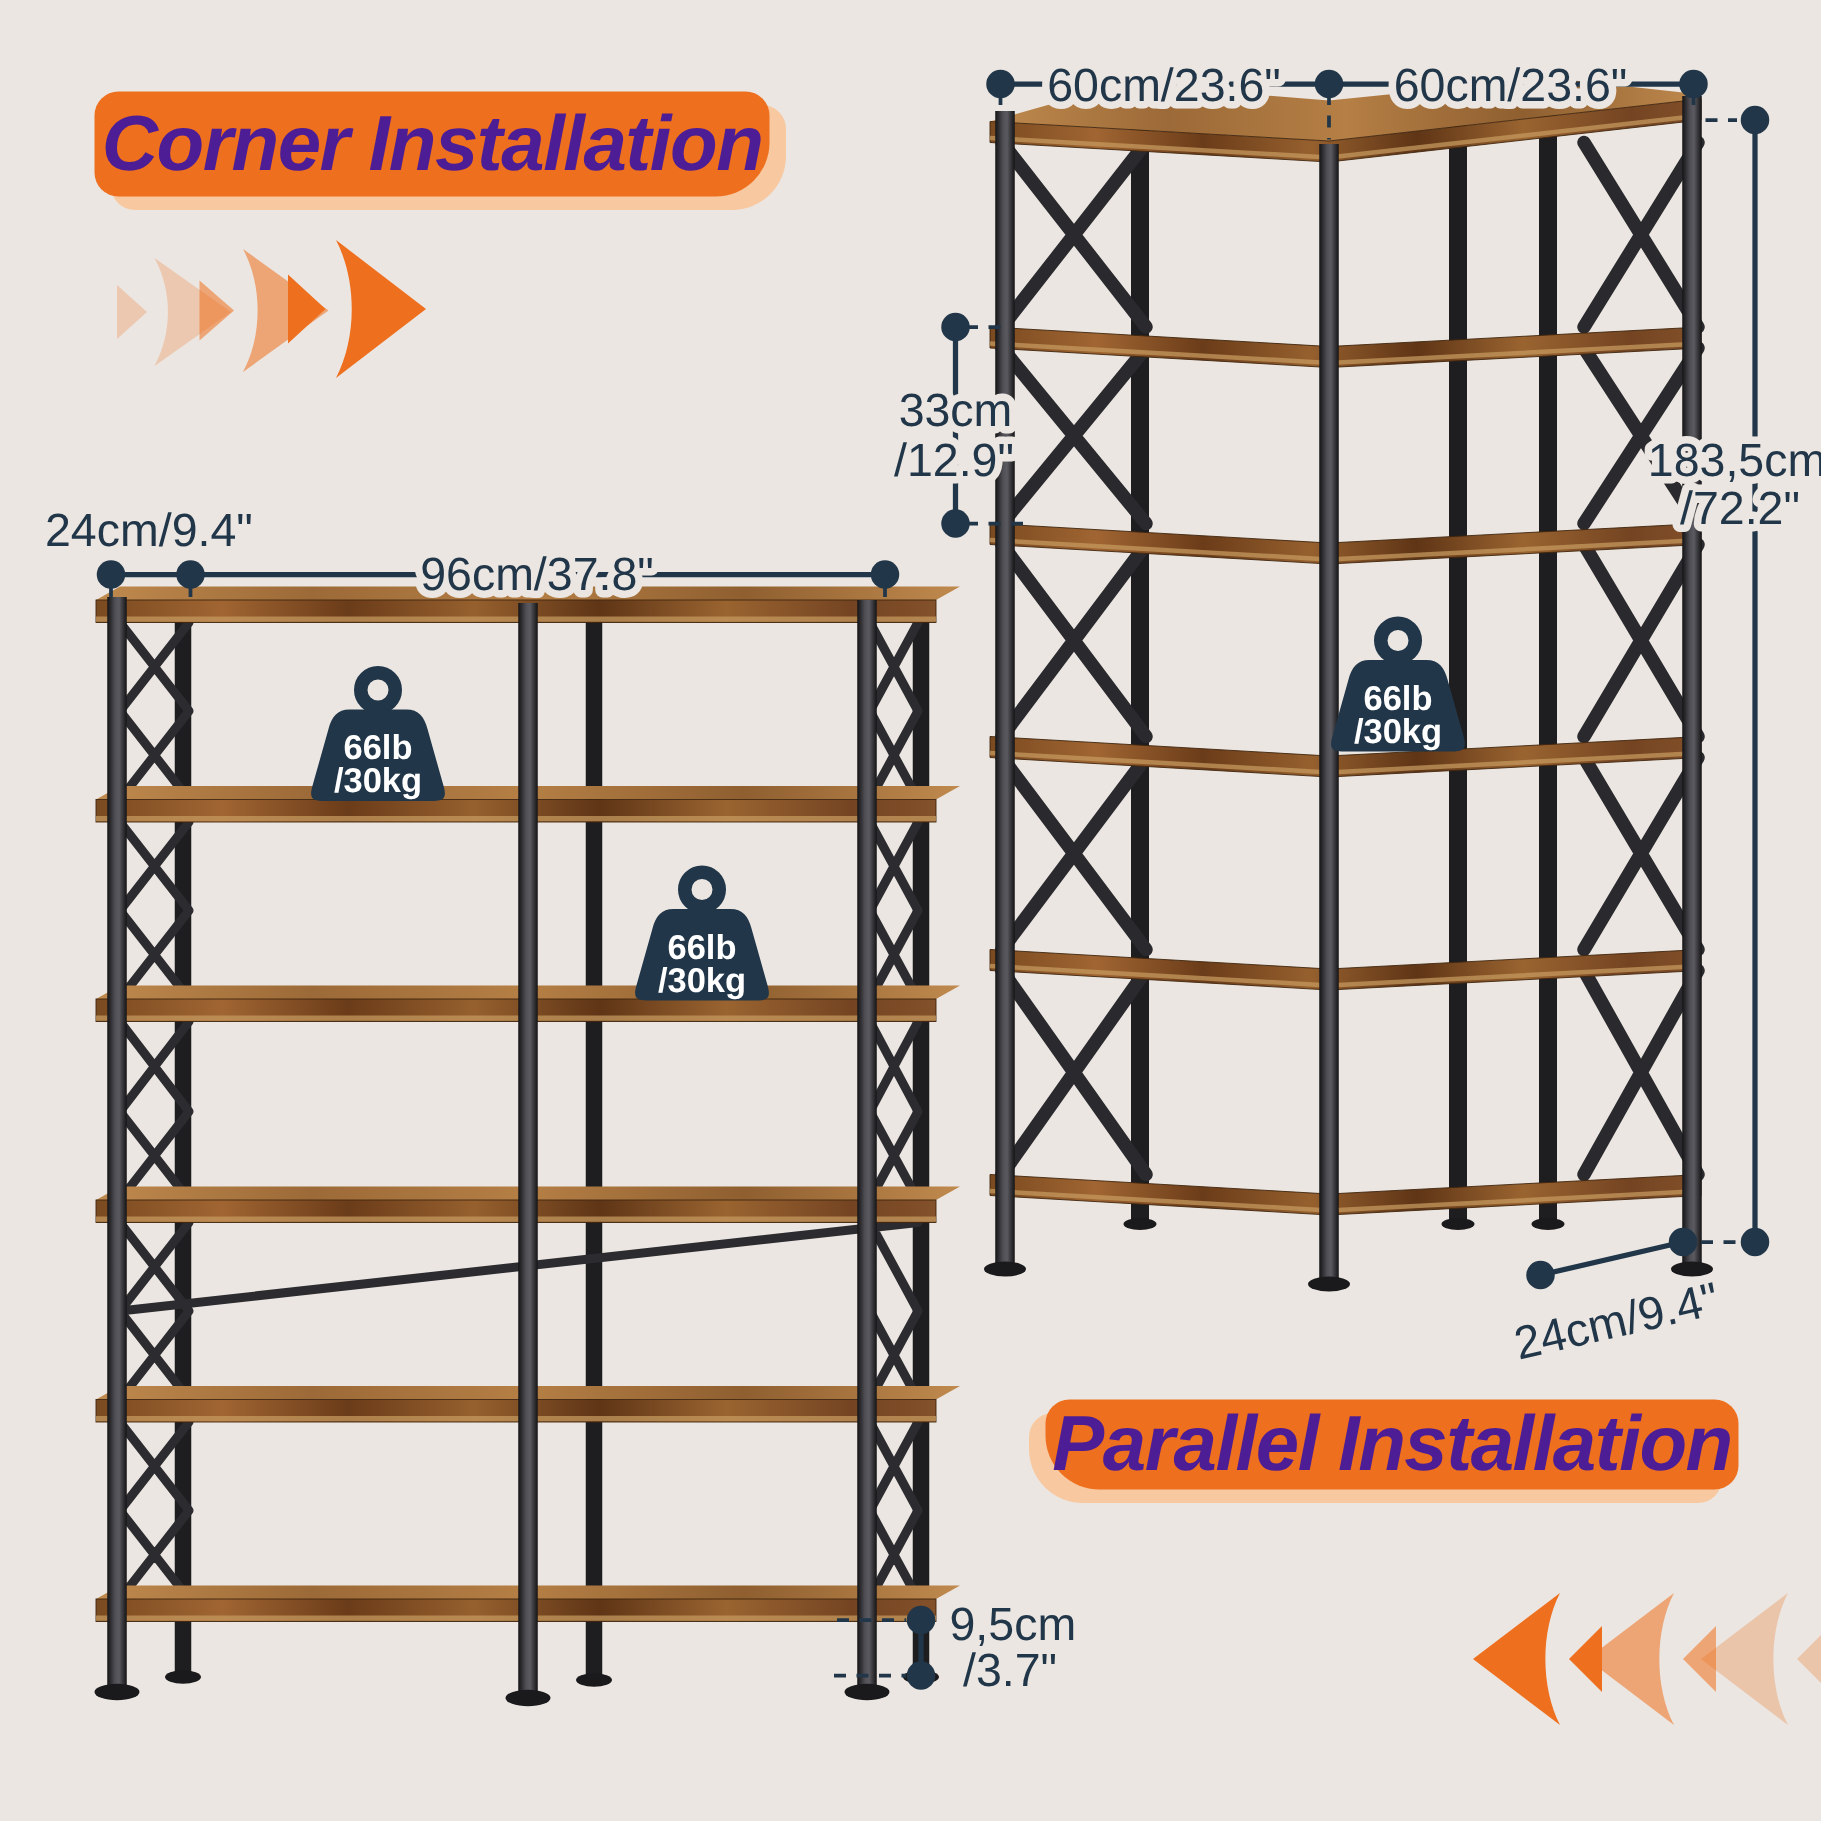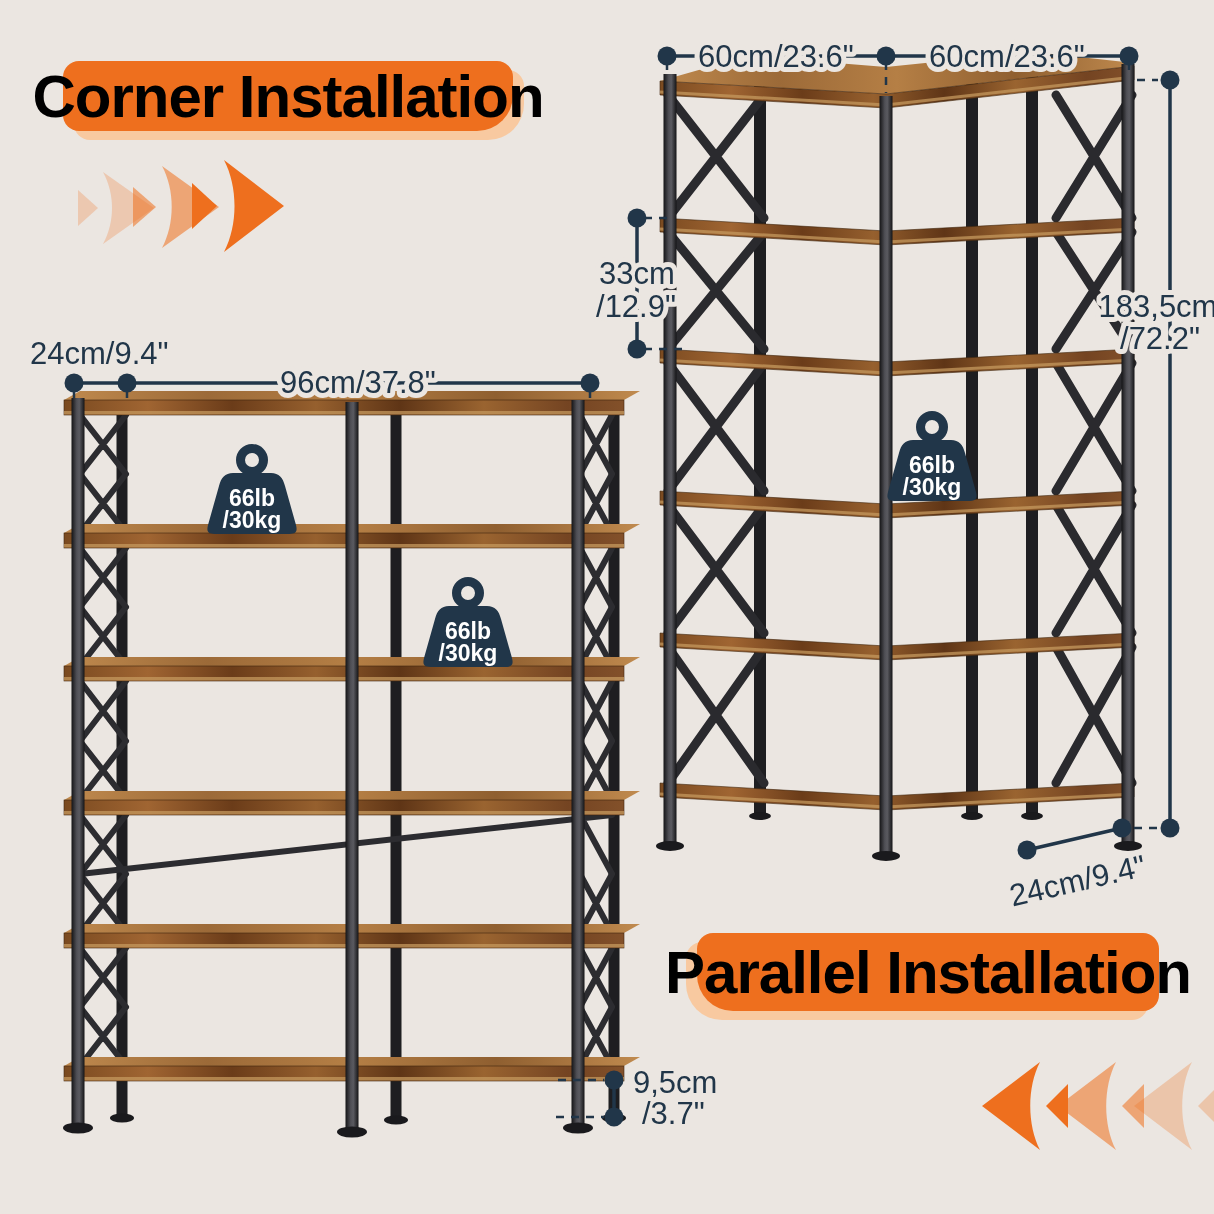--- a/index.html
+++ b/index.html
@@ -5,30 +5,30 @@
   html,body{margin:0;padding:0;}
   body{
     width:1214px;height:1214px;overflow:hidden;
     background:#ebe6e1;
     font-family:"Liberation Sans", sans-serif;
   }
   .stage{position:relative;width:1214px;height:1214px;}
   .stage svg{position:absolute;left:0;top:0;}
   .banner{
     position:absolute;display:flex;align-items:center;justify-content:center;
-    background:#ee6f1e;color:#000000;font-weight:bold;font-size:60px;
-    letter-spacing:-1px;white-space:nowrap;
+    background:#ee6f1e;color:#4c1d95;font-weight:bold;font-size:52px;
+    letter-spacing:-1px;white-space:nowrap;font-style:italic;
   }
   .banner.corner-pos{
     left:63px;top:61px;width:450px;height:70px;
     border-radius:16px;border-bottom-right-radius:36px;
     box-shadow:11px 9px 0 #f8c9a0;
   }
   .banner.parallel-pos{
-    left:697px;top:933px;width:462px;height:78px;
+    left:697px;top:933px;width:462px;height:60px;
     border-radius:16px;border-bottom-left-radius:36px;
     box-shadow:-11px 9px 0 #f8c9a0;
   }
   text.dim{
     font-family:"Liberation Sans", sans-serif;
     font-size:31px;fill:#213649;
   }
   text.halo{
     paint-order:stroke;stroke:#ebe6e1;stroke-width:10px;stroke-linejoin:round;
   }

